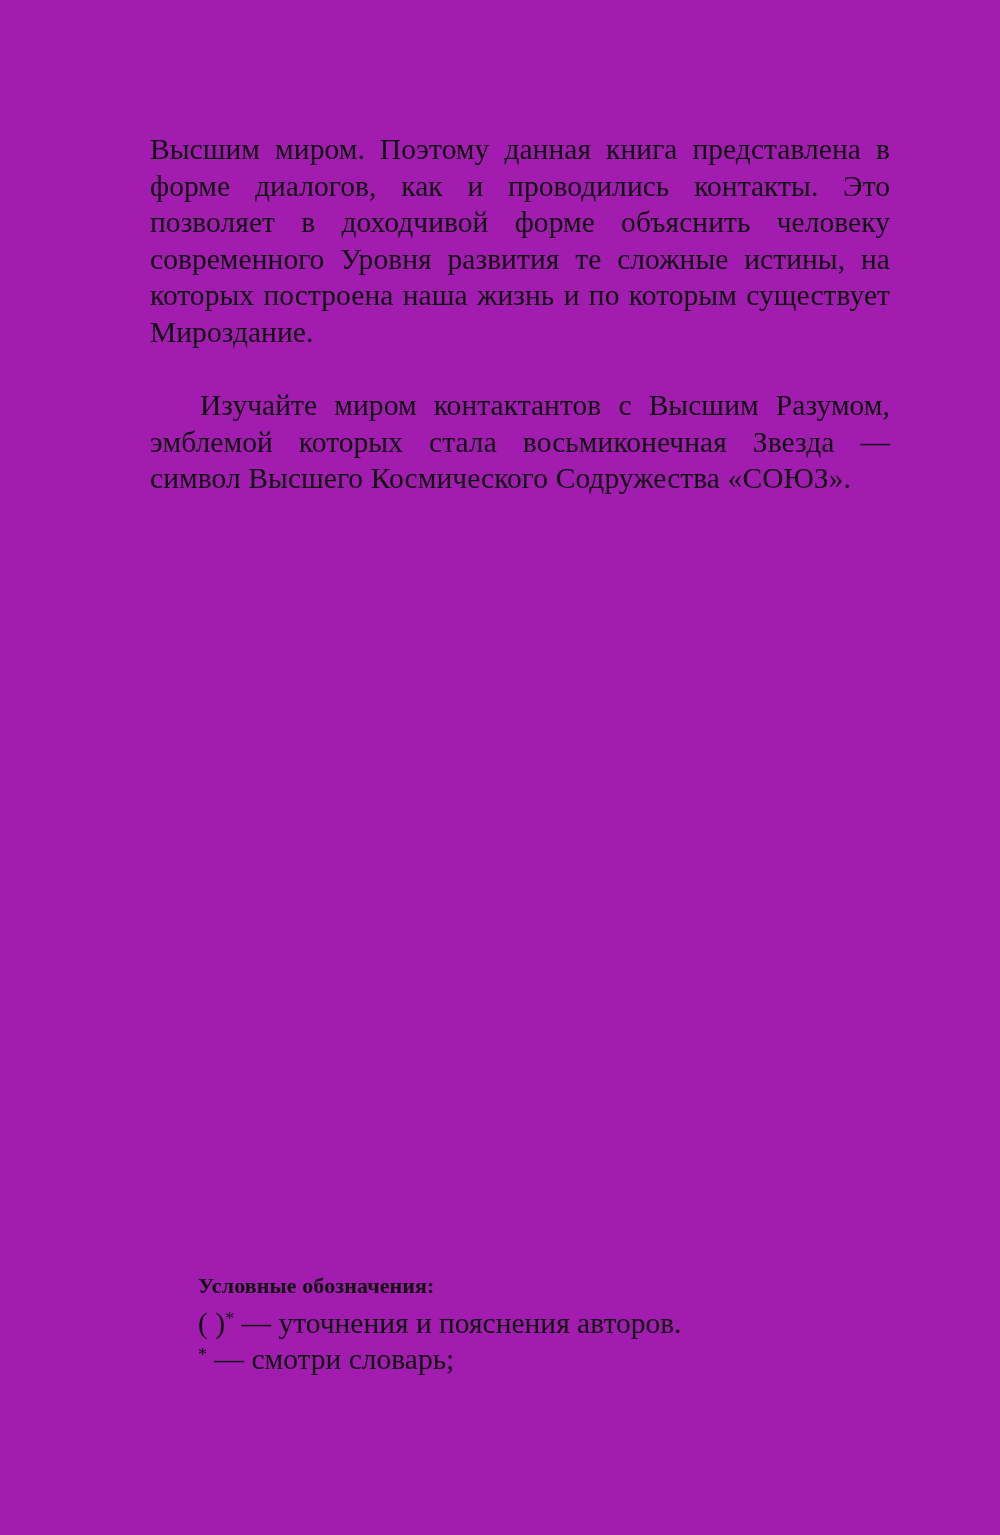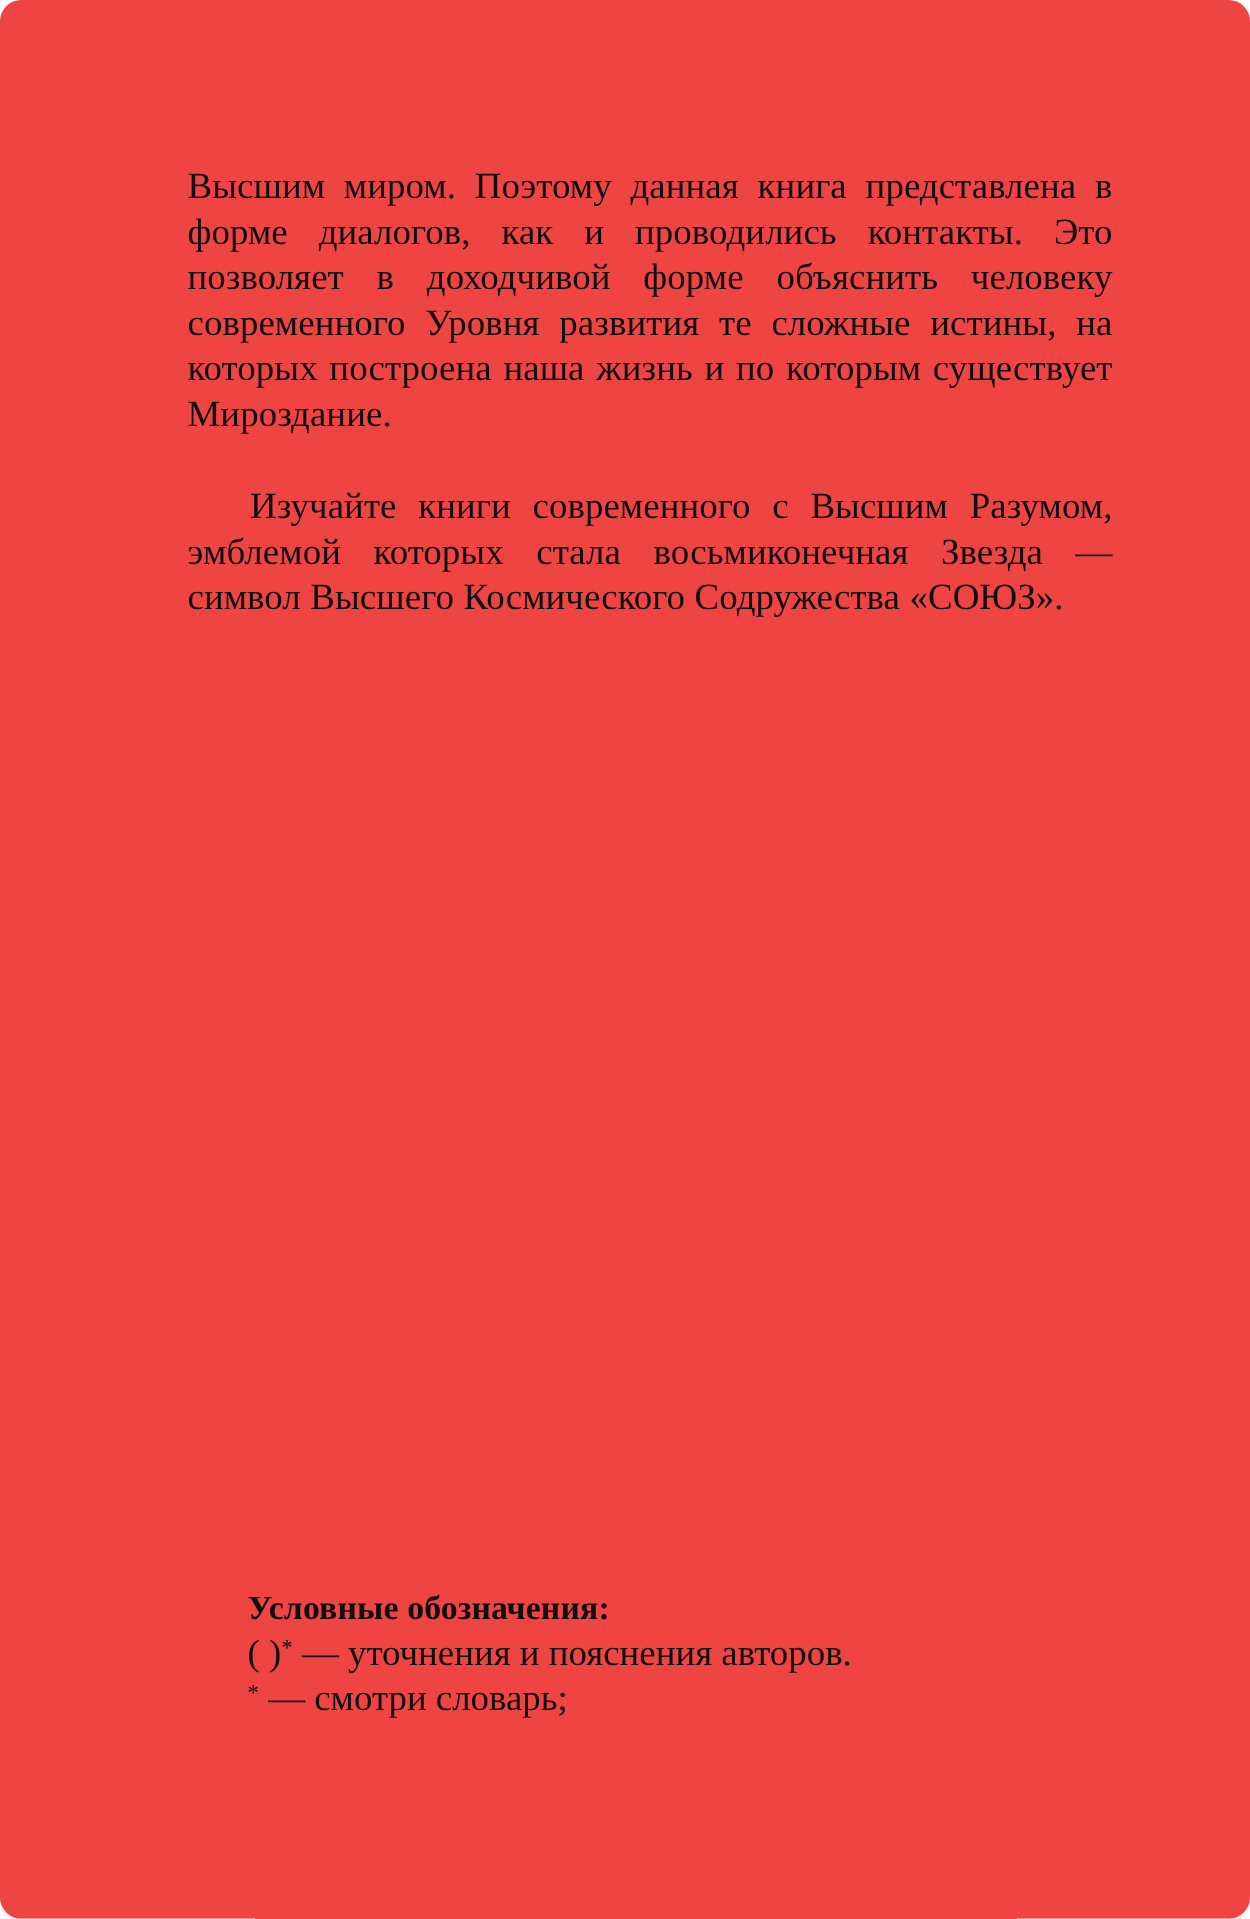--- a/index.html
+++ b/index.html
@@ -7,25 +7,24 @@
     margin: 0;
     padding: 0;
     background: #ffffff;
   }
 
   .page {
     position: relative;
     width: 1000px;
     height: 1535px;
     margin: 0 auto;
-    background: #ef4444;
+    background: #a21caf;
     overflow: hidden;
     font-family: "Liberation Serif", "DejaVu Serif", serif;
     color: #100f10;
-    border-radius: 17px;
     -webkit-font-smoothing: antialiased;
   }
 
   
   .text-column {
     position: absolute;
     left: 150px;
     top: 131px;
     width: 740px;
   }
@@ -59,21 +58,21 @@
   
   .legend-block {
     position: absolute;
     left: 198px;
     top: 1268px;
     width: 700px;
   }
 
   .legend-heading {
     margin: 0;
-    font-size: 27px;
+    font-size: 22px;
     line-height: 36.6px;
     font-weight: 700;
     letter-spacing: 0.1px;
   }
 
   .legend-line {
     margin: 0;
     font-size: 29.5px;
     line-height: 36.6px;
     font-weight: 400;
@@ -90,21 +89,21 @@
 </head>
 <body>
 
 <div class="page">
 
   <div class="text-column">
 
     <p class="body-paragraph is-continuation">Высшим миром. Поэтому данная книга представлена в форме диалогов, как и проводились контакты. Это позволяет в доходчивой форме объяснить человеку современного Уровня развития те сложные истины, на которых построена наша жизнь и по которым существует Мироздание.</p>
 
 
-    <p class="body-paragraph is-indented has-gap-before">Изучайте книги современного с Высшим Разумом, эмблемой которых стала восьмиконечная Звезда — символ Высшего Космического Содружества «СОЮЗ».</p>
+    <p class="body-paragraph is-indented has-gap-before">Изучайте миром контактантов с Высшим Разумом, эмблемой которых стала восьмиконечная Звезда — символ Высшего Космического Содружества «СОЮЗ».</p>
 
   </div>
 
   <div class="legend-block">
 
     <p class="legend-heading">Условные обозначения:</p>
 
     <p class="legend-line"><span>( )</span><span class="sup-star">*</span><span> — уточнения и пояснения авторов.</span></p>
 
     <p class="legend-line"><span></span><span class="sup-star">*</span><span> — смотри словарь;</span></p>

